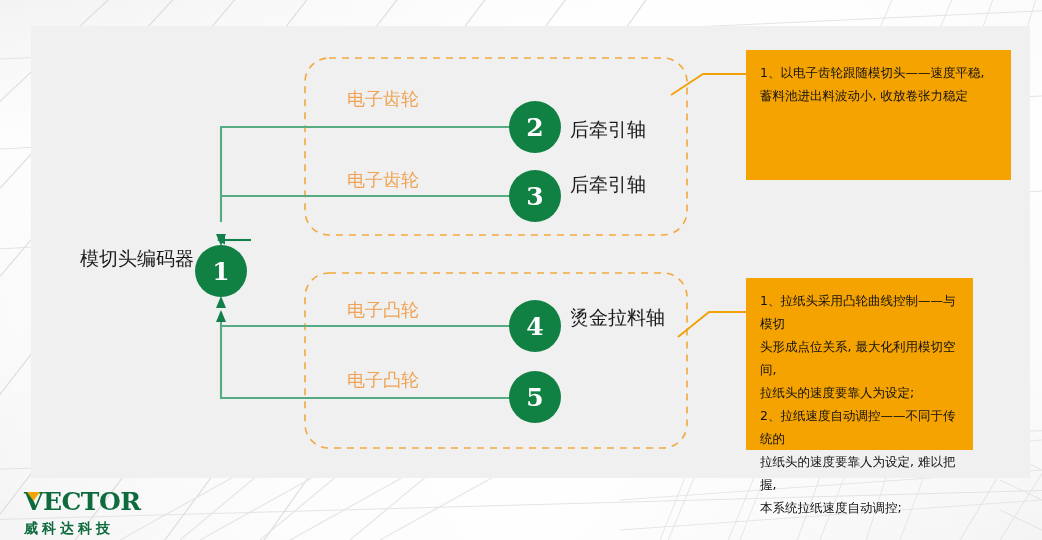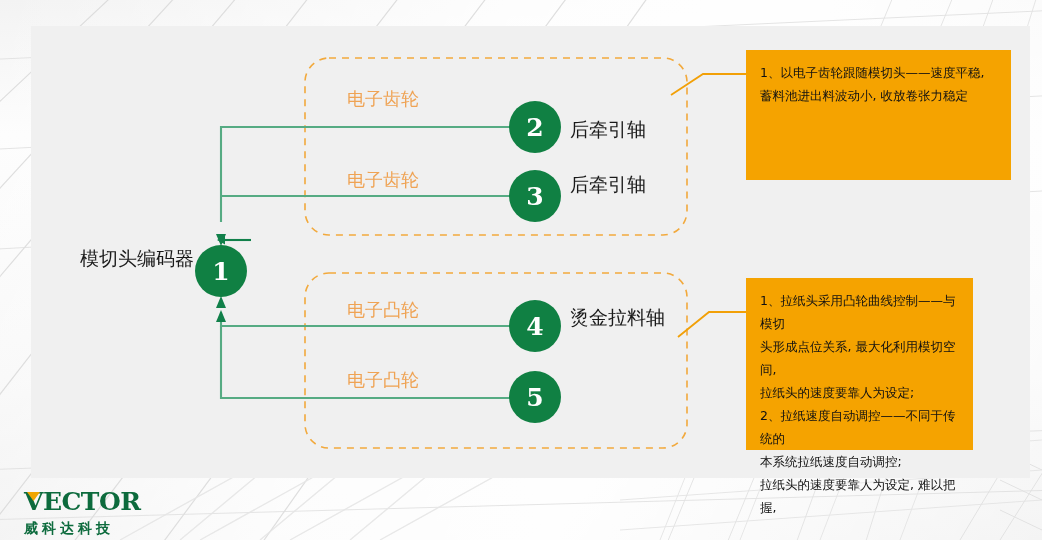--- a/index.html
+++ b/index.html
@@ -237,22 +237,22 @@
   <div class="note note-top">
     <p>1、以电子齿轮跟随模切头——速度平稳,</p>
     <p>蓄料池进出料波动小, 收放卷张力稳定</p>
   </div>
 
   <div class="note note-bottom">
     <p>1、拉纸头采用凸轮曲线控制——与模切</p>
     <p>头形成点位关系, 最大化利用模切空间,</p>
     <p>拉纸头的速度要靠人为设定;</p>
     <p>2、拉纸速度自动调控——不同于传统的</p>
+    <p>拉纸头的速度要靠人为设定, 难以把握,</p>
     <p>本系统拉纸速度自动调控;</p>
-    <p>拉纸头的速度要靠人为设定, 难以把握,</p>
   </div>
 
   <div class="logo">
     <div class="logo-word">
       <span class="logo-v-accent"></span>
       <span>VECTOR</span>
     </div>
     <div class="logo-cn">威科达科技</div>
   </div>
 

